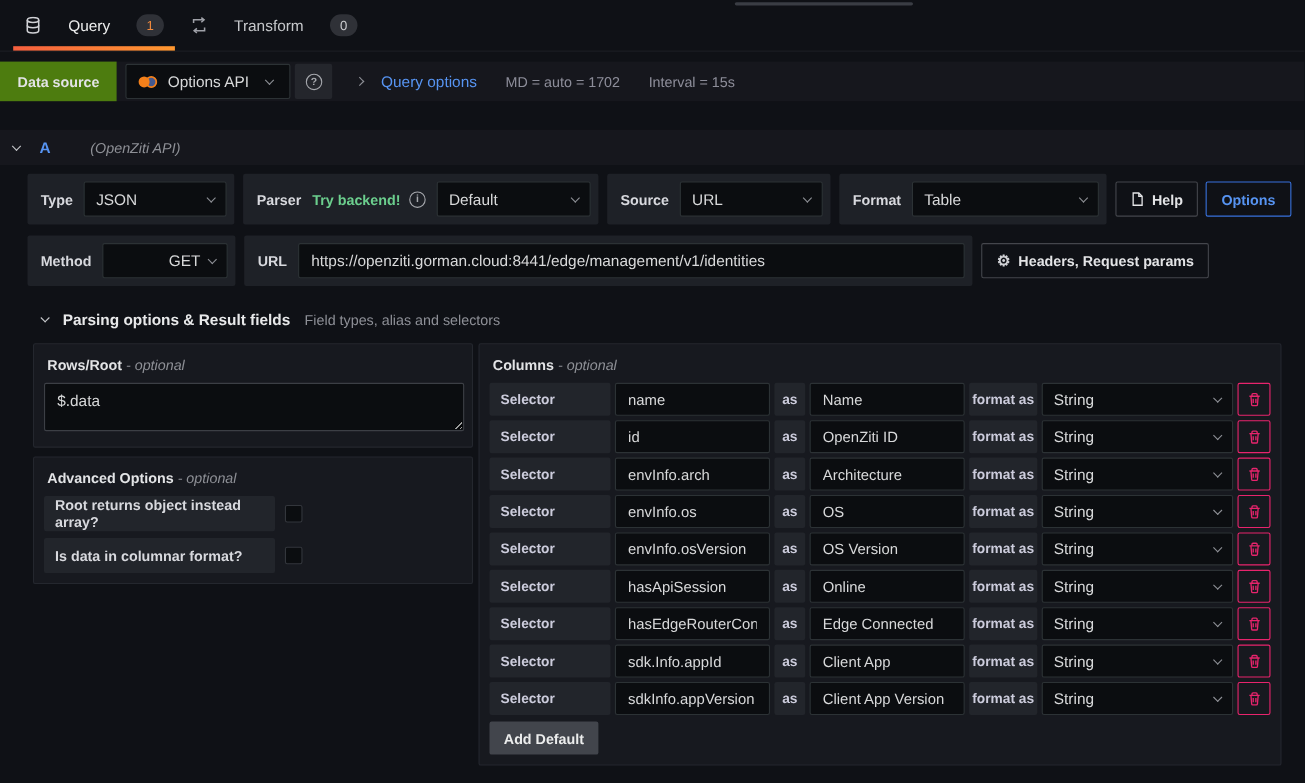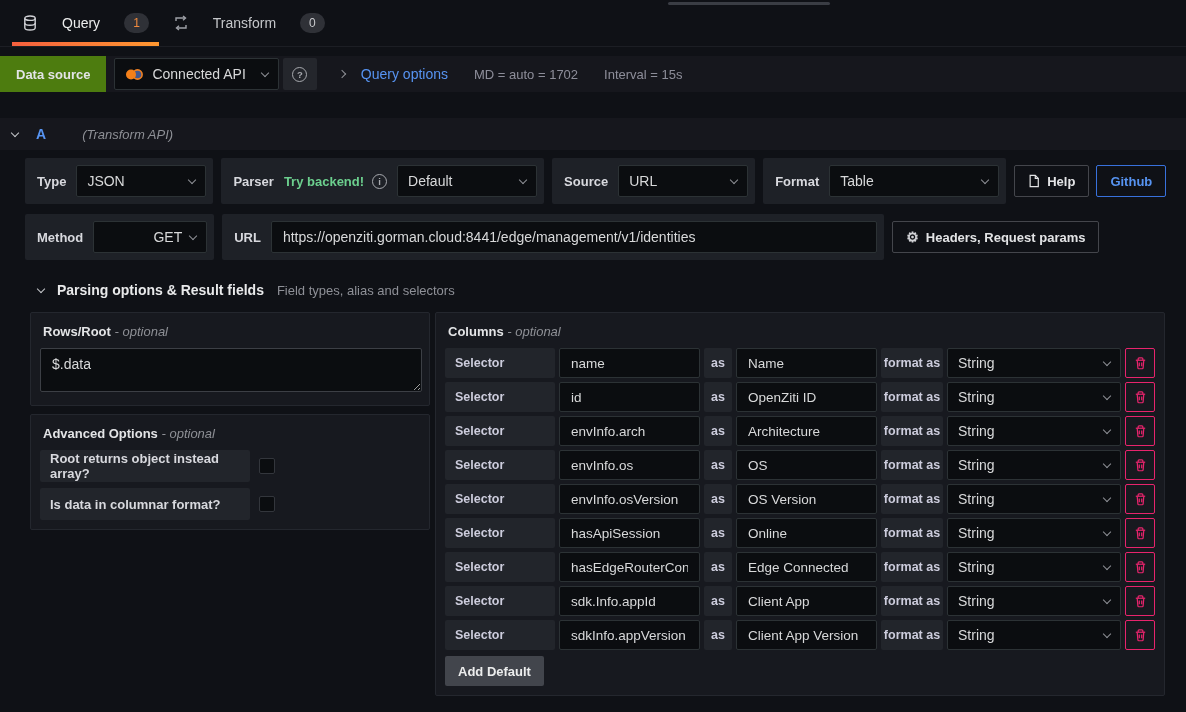--- a/index.html
+++ b/index.html
@@ -163,38 +163,38 @@
   <div class="ds-label">Data source</div>
 
   <div class="select-box ds-select">
     <span>
       <svg width="19" height="13" viewBox="0 0 19 13">
         <circle cx="12.5" cy="6.5" r="5" fill="#44598f"></circle>
         <circle cx="12.5" cy="6.5" r="4.6" fill="none" stroke="#f4801a" stroke-width="1.6"></circle>
         <circle cx="6" cy="6.5" r="5" fill="#f4801a"></circle>
       </svg>
     </span>
-    <span class="val">Connected API</span>
+    <span class="val">Options API</span>
     <span class="chev" style="margin-left:8px;"></span>
   </div>
 
   <button class="sq-btn">
     <span class="circle-glyph">?</span>
   </button>
 
   <span class="chev right crumb-chev"></span>
   <span class="query-options">Query options</span>
   <span class="ds-meta">MD = auto = 1702</span>
   <span class="ds-meta">Interval = 15s</span>
 </div>
 
 <div class="query-header">
   <span class="chev" style="border-color:#c5c7ca;"></span>
   <span class="refid">A</span>
-  <span class="ds-hint">(Transform API)</span>
+  <span class="ds-hint">(OpenZiti API)</span>
 </div>
 
 <div class="editor-row">
   <div class="field-group">
     <span class="field-label">Type</span>
     <div class="select-box sel" style="width:130px;">
       <span class="val">JSON</span>
       <span class="chev"></span>
     </div>
   </div>
@@ -229,21 +229,21 @@
     <button class="btn">
       <span>
         <svg width="12" height="14" viewBox="0 0 14 16" fill="none" stroke="#e3e4e6" stroke-width="1.4">
           <path d="M2.5 1.5h6l3.5 3.5v9.5h-9.5z"></path>
             <path d="M8.5 1.5v3.5H12"></path>
         </svg>
       </span>
       <span>Help</span>
     </button>
     <button class="btn blue">
-      <span>Github</span>
+      <span>Options</span>
     </button>
   </div>
 </div>
 
 <div class="editor-row" style="margin-top:10px;">
   <div class="field-group">
     <span class="field-label">Method</span>
     <div class="select-box sel" style="width:114px;justify-content:flex-end;">
       <span class="val">GET</span>
       <span class="chev"></span>

